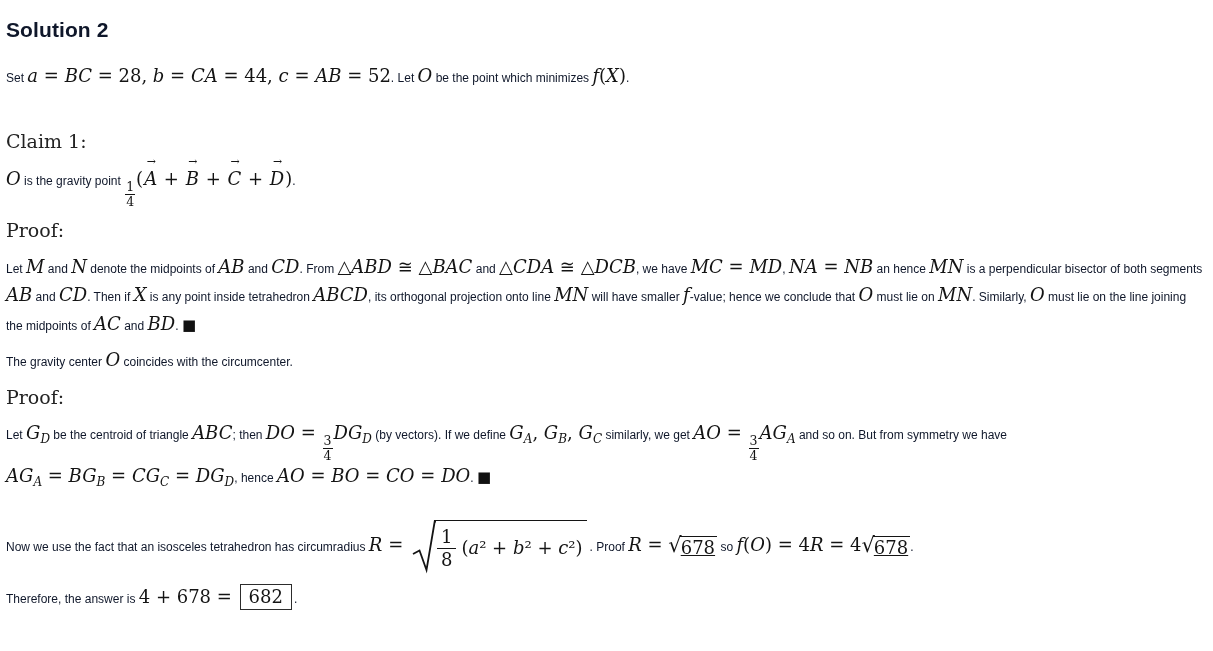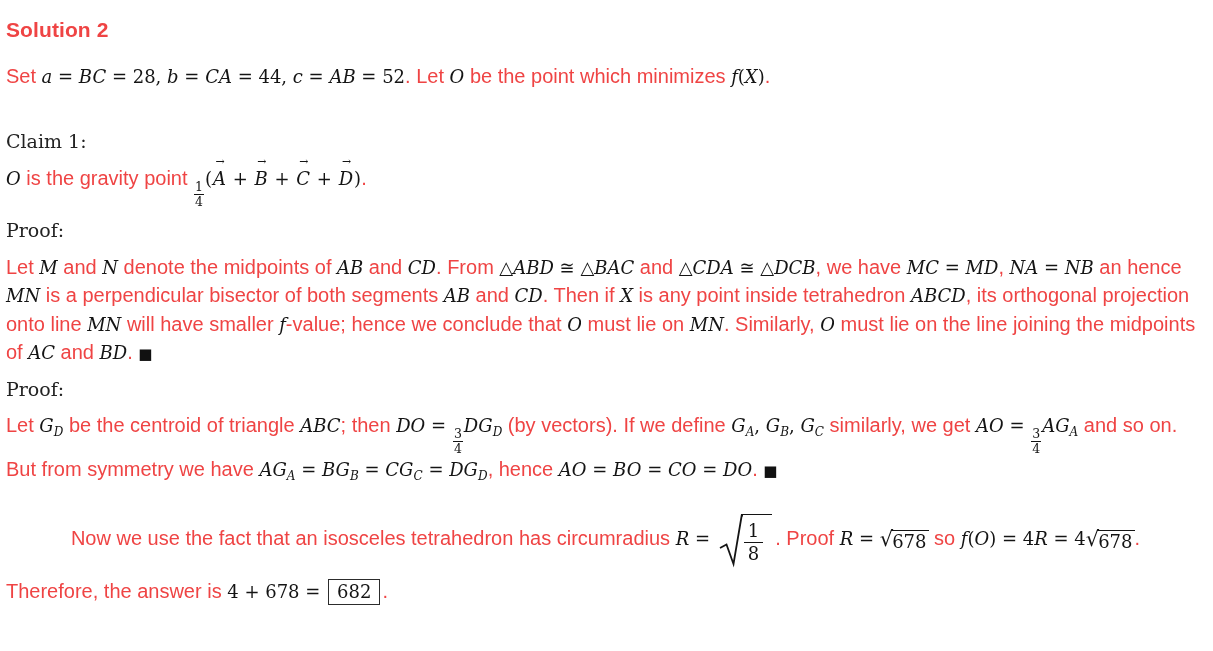--- a/index.html
+++ b/index.html
@@ -12,24 +12,24 @@
   h1[data-name="page-title"]{
     font:700 21px "Liberation Sans",sans-serif;
     color:#1d3c74;
     margin:6px 0 0 0;
     letter-spacing:0.1px;
   }
   .para{margin:14px 0 0 0;line-height:26.5px;font-size:16px;}
   .para.intro{margin-top:21px;}
   .para.gap-top{margin-top:36px;}
   .para.tight{margin-top:8px;}
-  .para.tall{margin-top:24px;text-align:center;}
+  .para.tall{margin-top:24px;}
   .para.answer{margin-top:10px;}
   
-  .t{font-family:"Liberation Sans",sans-serif;font-size:20px;color:#ef4444;}
+  .t{font-family:"Liberation Sans",sans-serif;font-size:12px;color:#0f172a;}
   
   .rm{font-family:"DejaVu Serif","Liberation Serif",serif;font-size:19px;color:#232323;margin-top:48px;}
   
   .m{font-family:"DejaVu Serif","DejaVu Sans",serif;font-size:18px;color:#141414;white-space:nowrap;}
   .mi{font-style:italic;}
   .mo{font-style:normal;}
   .ssub{font-size:12px;font-style:italic;vertical-align:-4px;}
   
   .frac{display:inline-flex;flex-direction:column;align-items:center;
     font-family:"DejaVu Serif",serif;font-size:12.5px;line-height:1.12;
@@ -39,67 +39,69 @@
   
   .vec{display:inline-block;position:relative;margin:0 1px;padding-top:2px;}
   .vec .vl{font-style:italic;}
   .vec .varrow{position:absolute;top:-8px;left:55%;transform:translateX(-50%);
     font-size:11px;font-style:normal;line-height:1;}
   
   .sqrt{display:inline-flex;align-items:flex-start;white-space:nowrap;vertical-align:-2px;}
   .sqrt .srad{font-family:"DejaVu Serif",serif;font-size:21px;line-height:1;
     transform:translateY(-1px);}
   .sqrt .sbody{border-top:1.5px solid #141414;padding:0 2px 0 1px;margin-left:-2px;
-    line-height:1.25;}
+    line-height:1.25;text-decoration:underline;}
   
   .bigroot{display:inline-flex;align-items:stretch;vertical-align:middle;
     margin:0 3px;white-space:nowrap;}
   .bigroot svg{display:block;}
   .bigroot .rbody{border-top:1.7px solid #141414;display:inline-flex;align-items:center;
     padding:4px 4px 2px 3px;margin-left:-2px;}
   .bfrac{display:inline-flex;flex-direction:column;align-items:center;
     font-family:"DejaVu Serif",serif;font-size:18px;line-height:1.2;margin-right:5px;}
   .bfrac .bd{border-top:1.5px solid #141414;padding:0 4px;}
   .bfrac .bn{padding:0 4px;}
   
   .boxed{font-family:"DejaVu Serif",serif;font-size:18px;color:#141414;
     border:1.2px solid #2c2c2c;padding:1px 8px 2px 8px;margin:0 2px;}
   
   .qed{font-family:"DejaVu Sans","Liberation Sans",sans-serif;font-size:15px;color:#111;}
 </style>
 </head>
 <body>
 
-<h1 data-name="page-title" style="color: #ef4444; margin-top: 16px;">Solution 2</h1>
+<h1 data-name="page-title" style="color: #0f172a; margin-top: 16px;">Solution 2</h1>
 <main data-name="solution-content">
     <div class="para intro" data-name="intro-paragraph"><span class="t" data-name="text-run">Set </span><span class="m" data-name="math-run"><span class="mi">a</span><span class="mo"> = </span><span class="mi">BC</span><span class="mo"> = 28, </span><span class="mi">b</span><span class="mo"> = </span><span class="mi">CA</span><span class="mo"> = 44, </span><span class="mi">c</span><span class="mo"> = </span><span class="mi">AB</span><span class="mo"> = 52</span></span><span class="t" data-name="text-run">. Let </span><span class="m" data-name="math-run"><span class="mi">O</span></span><span class="t" data-name="text-run"> be the point which minimizes </span><span class="m" data-name="math-run"><span class="mi">f</span><span class="mo">(</span><span class="mi">X</span><span class="mo">)</span></span><span class="t" data-name="text-run">.</span></div>
     <div class="para gap-top" data-name="claim1-label"><span class="rm" data-name="serif-label">Claim 1:</span></div>
     <div class="para tight" data-name="claim1-statement"><span class="m" data-name="math-run"><span class="mi">O</span></span><span class="t" data-name="text-run"> is the gravity point </span><span class="frac" data-name="inline-fraction">
         <span class="fn" data-name="fraction-numerator">1</span>
         <span class="fd" data-name="fraction-denominator">4</span>
       </span><span class="m" data-name="math-run"><span class="mo">(</span></span><span class="m" data-name="vector"><span class="vec" data-name="vector-wrap"><span class="vl" data-name="vector-letter">A</span><span class="varrow" data-name="vector-arrow-icon">→</span></span></span><span class="m" data-name="math-run"><span class="mo"> + </span></span><span class="m" data-name="vector"><span class="vec" data-name="vector-wrap"><span class="vl" data-name="vector-letter">B</span><span class="varrow" data-name="vector-arrow-icon">→</span></span></span><span class="m" data-name="math-run"><span class="mo"> + </span></span><span class="m" data-name="vector"><span class="vec" data-name="vector-wrap"><span class="vl" data-name="vector-letter">C</span><span class="varrow" data-name="vector-arrow-icon">→</span></span></span><span class="m" data-name="math-run"><span class="mo"> + </span></span><span class="m" data-name="vector"><span class="vec" data-name="vector-wrap"><span class="vl" data-name="vector-letter">D</span><span class="varrow" data-name="vector-arrow-icon">→</span></span></span><span class="m" data-name="math-run"><span class="mo">)</span></span><span class="t" data-name="text-run">.</span></div>
     <div class="para tight" data-name="claim1-proof-label"><span class="rm" data-name="serif-label">Proof:</span></div>
     <div class="para tight" data-name="claim1-proof-paragraph"><span class="t" data-name="text-run">Let </span><span class="m" data-name="math-run"><span class="mi">M</span></span><span class="t" data-name="text-run"> and </span><span class="m" data-name="math-run"><span class="mi">N</span></span><span class="t" data-name="text-run"> denote the midpoints of </span><span class="m" data-name="math-run"><span class="mi">AB</span></span><span class="t" data-name="text-run"> and </span><span class="m" data-name="math-run"><span class="mi">CD</span></span><span class="t" data-name="text-run">. From </span><span class="m" data-name="math-run"><span class="mo">△</span><span class="mi">ABD</span><span class="mo"> ≅ △</span><span class="mi">BAC</span></span><span class="t" data-name="text-run"> and </span><span class="m" data-name="math-run"><span class="mo">△</span><span class="mi">CDA</span><span class="mo"> ≅ △</span><span class="mi">DCB</span></span><span class="t" data-name="text-run">, we have </span><span class="m" data-name="math-run"><span class="mi">MC</span><span class="mo"> = </span><span class="mi">MD</span></span><span class="t" data-name="text-run">, </span><span class="m" data-name="math-run"><span class="mi">NA</span><span class="mo"> = </span><span class="mi">NB</span></span><span class="t" data-name="text-run"> an hence </span><span class="m" data-name="math-run"><span class="mi">MN</span></span><span class="t" data-name="text-run"> is a perpendicular bisector of both segments </span><span class="m" data-name="math-run"><span class="mi">AB</span></span><span class="t" data-name="text-run"> and </span><span class="m" data-name="math-run"><span class="mi">CD</span></span><span class="t" data-name="text-run">. Then if </span><span class="m" data-name="math-run"><span class="mi">X</span></span><span class="t" data-name="text-run"> is any point inside tetrahedron </span><span class="m" data-name="math-run"><span class="mi">ABCD</span></span><span class="t" data-name="text-run">, its orthogonal projection onto line </span><span class="m" data-name="math-run"><span class="mi">MN</span></span><span class="t" data-name="text-run"> will have smaller </span><span class="m" data-name="math-run"><span class="mi">f</span></span><span class="t" data-name="text-run">-value; hence we conclude that </span><span class="m" data-name="math-run"><span class="mi">O</span></span><span class="t" data-name="text-run"> must lie on </span><span class="m" data-name="math-run"><span class="mi">MN</span></span><span class="t" data-name="text-run">. Similarly, </span><span class="m" data-name="math-run"><span class="mi">O</span></span><span class="t" data-name="text-run"> must lie on the line joining the midpoints of </span><span class="m" data-name="math-run"><span class="mi">AC</span></span><span class="t" data-name="text-run"> and </span><span class="m" data-name="math-run"><span class="mi">BD</span></span><span class="t" data-name="text-run">. </span><span class="qed" data-name="qed-square-icon">■</span></div>
+    <div class="para tight" data-name="claim2-statement"><span class="t" data-name="text-run">The gravity center </span><span class="m" data-name="math-run"><span class="mi">O</span></span><span class="t" data-name="text-run"> coincides with the circumcenter.</span></div>
     <div class="para tight" data-name="claim2-proof-label"><span class="rm" data-name="serif-label">Proof:</span></div>
     <div class="para tight" data-name="claim2-proof-paragraph"><span class="t" data-name="text-run">Let </span><span class="m" data-name="math-subscripted"><span class="mi">G</span><span class="ssub" data-name="subscript">D</span></span><span class="t" data-name="text-run"> be the centroid of triangle </span><span class="m" data-name="math-run"><span class="mi">ABC</span></span><span class="t" data-name="text-run">; then </span><span class="m" data-name="math-run"><span class="mi">DO</span><span class="mo"> = </span></span><span class="frac" data-name="inline-fraction">
         <span class="fn" data-name="fraction-numerator">3</span>
         <span class="fd" data-name="fraction-denominator">4</span>
       </span><span class="m" data-name="math-subscripted"><span class="mi">DG</span><span class="ssub" data-name="subscript">D</span></span><span class="t" data-name="text-run"> (by vectors). If we define </span><span class="m" data-name="math-subscripted"><span class="mi">G</span><span class="ssub" data-name="subscript">A</span></span><span class="m" data-name="math-run"><span class="mo">, </span></span><span class="m" data-name="math-subscripted"><span class="mi">G</span><span class="ssub" data-name="subscript">B</span></span><span class="m" data-name="math-run"><span class="mo">, </span></span><span class="m" data-name="math-subscripted"><span class="mi">G</span><span class="ssub" data-name="subscript">C</span></span><span class="t" data-name="text-run"> similarly, we get </span><span class="m" data-name="math-run"><span class="mi">AO</span><span class="mo"> = </span></span><span class="frac" data-name="inline-fraction">
         <span class="fn" data-name="fraction-numerator">3</span>
         <span class="fd" data-name="fraction-denominator">4</span>
       </span><span class="m" data-name="math-subscripted"><span class="mi">AG</span><span class="ssub" data-name="subscript">A</span></span><span class="t" data-name="text-run"> and so on. But from symmetry we have </span><span class="m" data-name="math-subscripted"><span class="mi">AG</span><span class="ssub" data-name="subscript">A</span></span><span class="m" data-name="math-run"><span class="mo"> = </span></span><span class="m" data-name="math-subscripted"><span class="mi">BG</span><span class="ssub" data-name="subscript">B</span></span><span class="m" data-name="math-run"><span class="mo"> = </span></span><span class="m" data-name="math-subscripted"><span class="mi">CG</span><span class="ssub" data-name="subscript">C</span></span><span class="m" data-name="math-run"><span class="mo"> = </span></span><span class="m" data-name="math-subscripted"><span class="mi">DG</span><span class="ssub" data-name="subscript">D</span></span><span class="t" data-name="text-run">, hence </span><span class="m" data-name="math-run"><span class="mi">AO</span><span class="mo"> = </span><span class="mi">BO</span><span class="mo"> = </span><span class="mi">CO</span><span class="mo"> = </span><span class="mi">DO</span></span><span class="t" data-name="text-run">. </span><span class="qed" data-name="qed-square-icon">■</span></div>
     <div class="para tall" data-name="circumradius-paragraph"><span class="t" data-name="text-run">Now we use the fact that an isosceles tetrahedron has circumradius </span><span class="m" data-name="math-run"><span class="mi">R</span><span class="mo"> = </span></span><span class="m bigroot" data-name="big-square-root">
         <svg width="24" height="54" viewBox="0 0 24 54" data-name="radical-sign-icon">
           <path d="M1 34 L7.5 30.5 L14.5 50 L22.7 1.5 L24 1.5" fill="none" stroke="#141414" stroke-width="1.8" stroke-linejoin="miter"></path>
         </svg>
         <span class="rbody" data-name="radicand">
           <span class="bfrac" data-name="display-fraction">
             <span class="bn" data-name="fraction-numerator">1</span>
             <span class="bd" data-name="fraction-denominator">8</span>
           </span>
+          <span data-name="radicand-expression"><span class="mo">(</span><span class="mi">a</span><span class="mo">² + </span><span class="mi">b</span><span class="mo">² + </span><span class="mi">c</span><span class="mo">²)</span></span>
         </span>
       </span><span class="t" data-name="text-run">. Proof </span><span class="m" data-name="math-run"><span class="mi">R</span><span class="mo"> = </span></span><span class="m sqrt" data-name="square-root">
         <span class="srad" data-name="radical-sign-icon">√</span>
         <span class="sbody" data-name="radicand"><span class="mo">678</span></span>
       </span><span class="t" data-name="text-run"> so </span><span class="m" data-name="math-run"><span class="mi">f</span><span class="mo">(</span><span class="mi">O</span><span class="mo">) = 4</span><span class="mi">R</span><span class="mo"> = 4</span></span><span class="m sqrt" data-name="square-root">
         <span class="srad" data-name="radical-sign-icon">√</span>
         <span class="sbody" data-name="radicand"><span class="mo">678</span></span>
       </span><span class="t" data-name="text-run">.</span></div>
     <div class="para answer" data-name="answer-paragraph"><span class="t" data-name="text-run">Therefore, the answer is </span><span class="m" data-name="math-run"><span class="mo">4 + 678 = </span></span><span class="boxed" data-name="boxed-answer">682</span><span class="t" data-name="text-run">.</span></div>
   </main>

